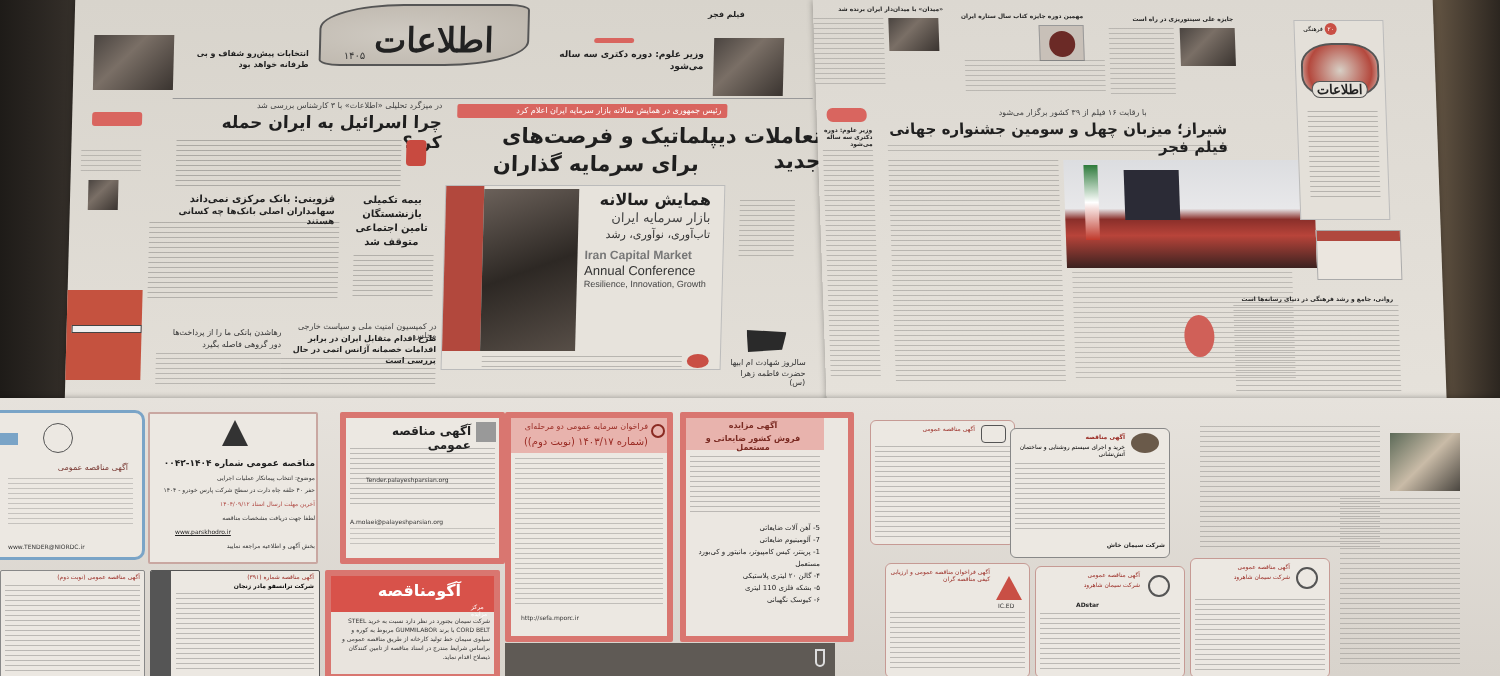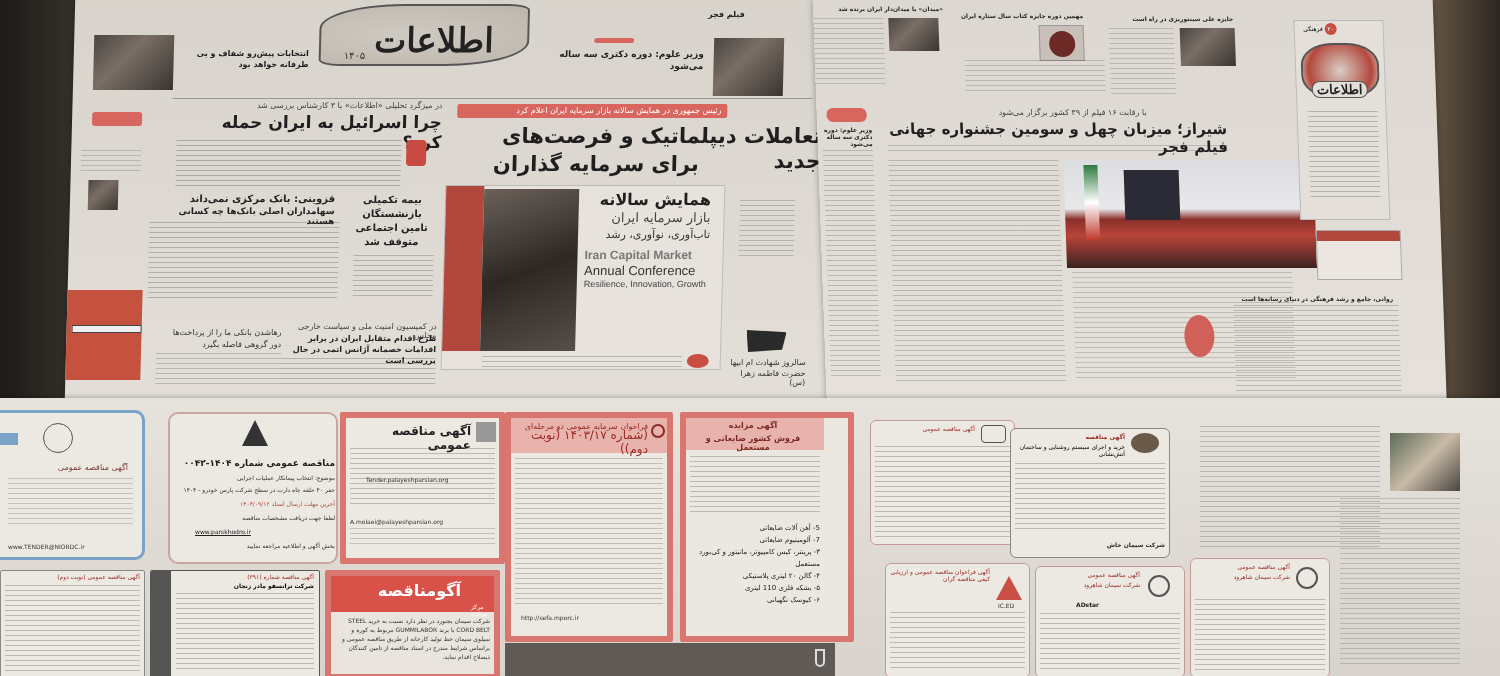--- a/index.html
+++ b/index.html
@@ -149,21 +149,21 @@
   <div class="sheet bottom">
 
     <div class="ad blue-border" style="left:-10px;top:12px;width:155px;height:150px">
       <div class="abs" style="left:50px;top:10px;width:30px;height:30px;border-radius:50%;border:1px solid #555"></div>
       <div class="abs" style="left:0;top:20px;width:25px;height:12px;background:#7aa4c7"></div>
       <div class="abs rtl small" style="left:15px;top:50px;width:120px;color:#7a3a34">آگهی مناقصه عمومی</div>
       <div class="abs lines" style="left:15px;top:65px;width:125px;height:50px;opacity:.4"></div>
       <div class="abs tiny" style="left:15px;top:130px;color:#333">www.TENDER@NIORDC.ir</div>
     </div>
 
-    <div class="ad" style="left:168px;top:14px;width:170px;height:152px;border-radius:10px">
+    <div class="ad" style="left:148px;top:14px;width:170px;height:152px;border-radius:2px">
       <div class="abs" style="left:72px;top:6px;width:26px;height:26px;background:#333;clip-path:polygon(50% 0,100% 100%,0 100%)"></div>
       <div class="abs rtl hl" style="left:5px;top:44px;width:160px;font-size:9px">مناقصه عمومی شماره ۱۴۰۴-۰۰۴۲</div>
       <div class="abs rtl tiny" style="left:5px;top:60px;width:160px;color:#333">موضوع: انتخاب پیمانکار عملیات اجرایی</div>
       <div class="abs rtl tiny" style="left:5px;top:72px;width:160px;color:#333">حفر ۴۰ حلقه چاه دارت در سطح شرکت پارس خودرو - ۱۴۰۴</div>
       <div class="abs rtl tiny" style="left:5px;top:86px;width:160px;color:#b04a44">آخرین مهلت ارسال اسناد ۱۴۰۴/۰۹/۱۲</div>
       <div class="abs rtl tiny" style="left:5px;top:100px;width:160px;color:#333">لطفا جهت دریافت مشخصات مناقصه</div>
       <div class="abs tiny" style="left:25px;top:114px;color:#222;text-decoration:underline">www.parskhodro.ir</div>
       <div class="abs rtl tiny" style="left:5px;top:128px;width:160px;color:#333">بخش آگهی و اطلاعیه مراجعه نمایید</div>
     </div>
 
@@ -172,35 +172,35 @@
       <div class="abs rtl hl" style="left:5px;top:6px;width:120px;font-size:12px">آگهی مناقصه عمومی</div>
       <div class="abs lines" style="left:4px;top:30px;width:145px;height:60px;opacity:.5"></div>
       <div class="abs tiny" style="left:20px;top:58px;color:#333">Tender.palayeshparsian.org</div>
       <div class="abs tiny" style="left:4px;top:100px;color:#333">A.molaei@palayeshparsian.org</div>
       <div class="abs lines" style="left:4px;top:110px;width:145px;height:20px;opacity:.4"></div>
     </div>
 
     <div class="ad red-border" style="left:505px;top:14px;width:168px;height:230px">
       <div class="abs pink-bg" style="left:0;top:0;width:156px;height:35px"></div>
       <div class="abs rtl" style="left:2px;top:4px;width:135px;font-size:8px;color:#9a2b24">فراخوان سرمایه عمومی دو مرحله‌ای</div>
-      <div class="abs rtl" style="left:2px;top:10px;width:135px;font-size:12px;color:#9a2b24">(شماره ۱۴۰۳/۱۷ (نوبت دوم))</div>
+      <div class="abs rtl" style="left:2px;top:18px;width:135px;font-size:10px;color:#9a2b24">(شماره ۱۴۰۳/۱۷ (نوبت دوم))</div>
       <div class="abs" style="left:140px;top:6px;width:14px;height:14px;border-radius:50%;border:2px solid #8a2a22"></div>
       <div class="abs lines" style="left:4px;top:40px;width:148px;height:150px;opacity:.45"></div>
       <div class="abs tiny" style="left:10px;top:196px;color:#333">http://sefa.mporc.ir</div>
     </div>
 
     <div class="ad red-border" style="left:680px;top:14px;width:174px;height:230px;background:#ebe7e1">
       <div class="abs pink-bg" style="left:0;top:0;width:138px;height:32px"></div>
       <div class="abs rtl hl" style="left:2px;top:3px;width:130px;font-size:8px;text-align:center;color:#7a2a22">آگهی مزایده</div>
       <div class="abs rtl hl" style="left:2px;top:16px;width:130px;font-size:8px;text-align:center;color:#7a2a22">فروش کشور ضایعاتی و مستعمل</div>
       <div class="abs lines" style="left:4px;top:38px;width:130px;height:60px;opacity:.5"></div>
       <div class="abs rtl" style="left:4px;top:104px;width:130px;font-size:7px;line-height:12px;color:#222">
         <div>5- آهن آلات ضایعاتی</div>
         <div>7- آلومینیوم ضایعاتی</div>
-        <div>۳- پرینتر، کیس کامپیوتر، مانیتور و کی‌بورد مستعمل</div>
+        <div>1- پرینتر، کیس کامپیوتر، مانیتور و کی‌بورد مستعمل</div>
         <div>۴- گالن ۲۰ لیتری پلاستیکی</div>
         <div>۵- بشکه فلزی 110 لیتری</div>
         <div>۶- کیوسک نگهبانی</div>
       </div>
     </div>
 
     <div class="abs" style="left:505px;top:245px;width:330px;height:35px;background:#5f5a55">
       <div style="position:absolute;right:10px;top:6px;width:10px;height:18px;border:2px solid #ddd;border-radius:0 0 8px 8px"></div>
     </div>
 

